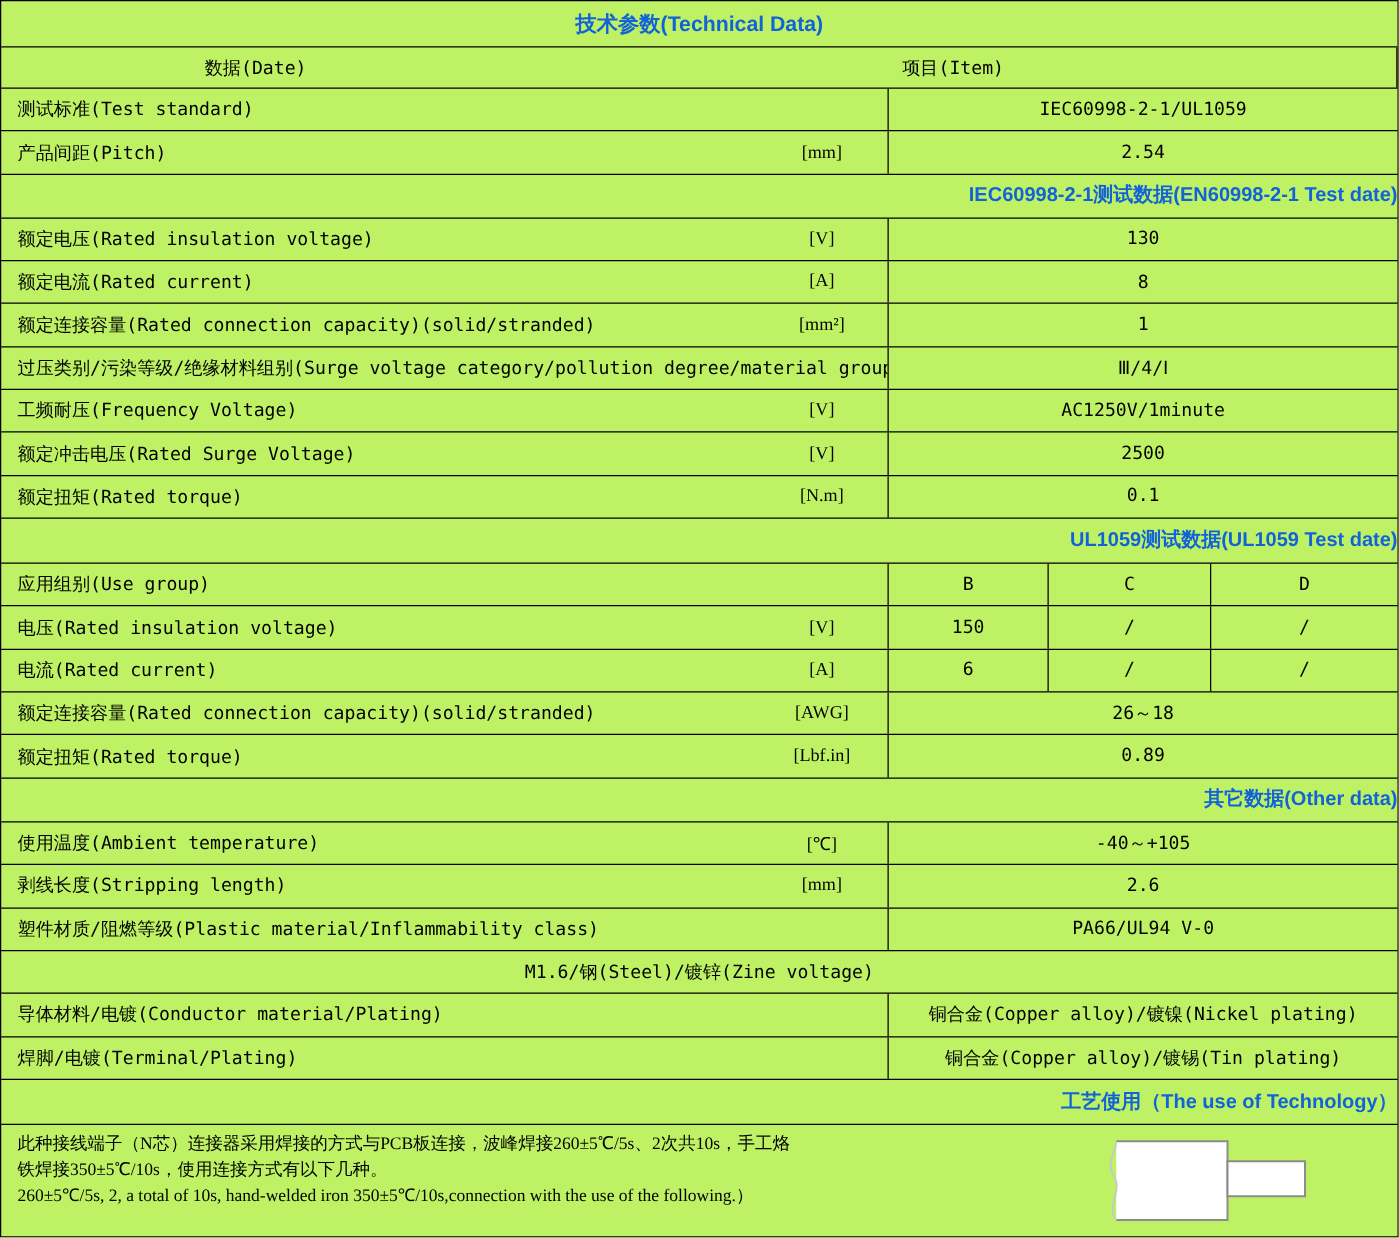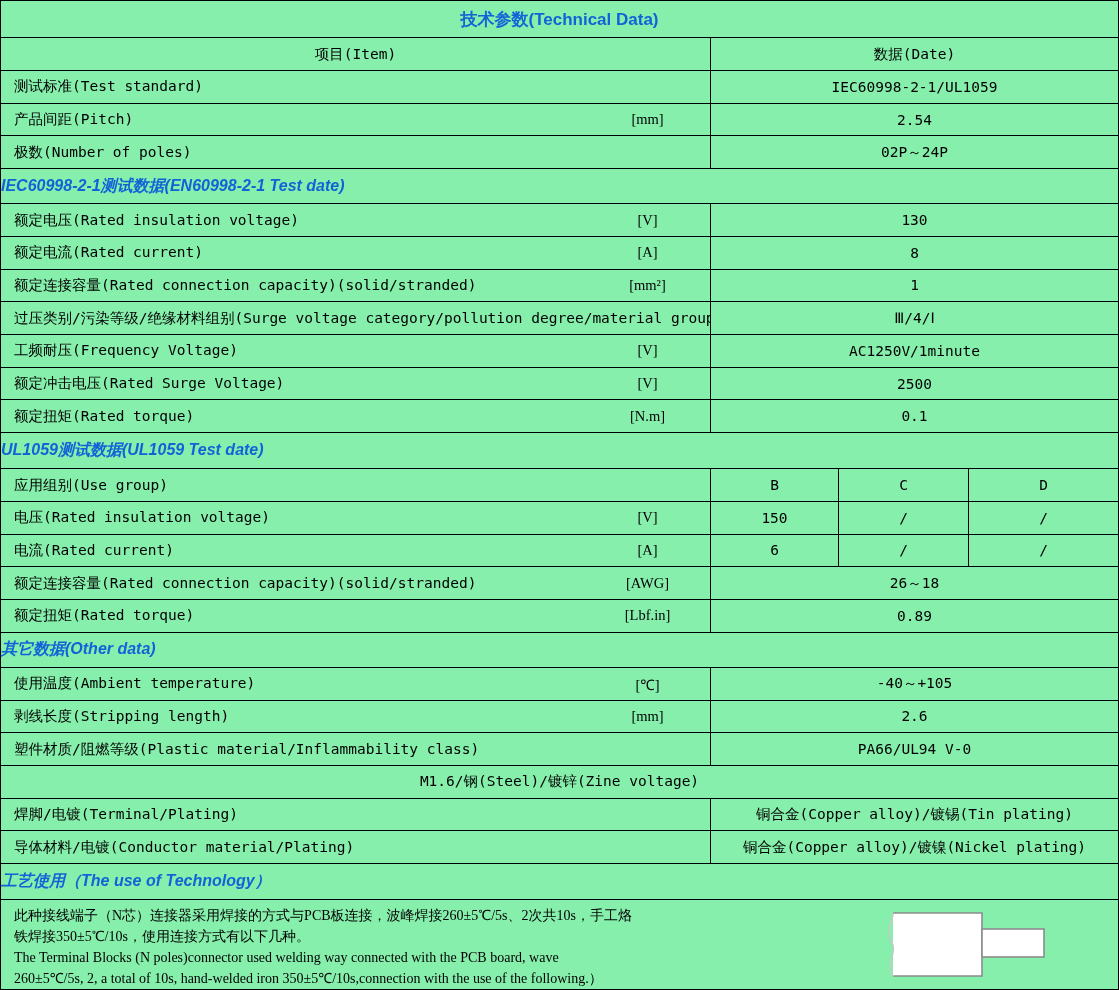--- a/index.html
+++ b/index.html
@@ -8,32 +8,32 @@
     background: #fff;
     font-family: "DejaVu Sans Mono", "Liberation Mono", monospace;
     color: #000;
   }
   .sheet {
     width: 1119px;
     height: 990px;
     border: 1px solid #000;
     display: flex;
     flex-direction: column;
-    background: #86efac;
+    background: #bef264;
   }
   .row { display: flex; border-bottom: 1px solid #000; flex: 0 0 auto; }
   .row:last-child { border-bottom: none; font-family: Liberation Serif, serif; }
   .title-row { height: 37px; align-items: center; justify-content: center; }
   .title-text {
     font-family: "Liberation Sans", sans-serif;
     font-weight: 700;
     font-size: 17px;
     color: var(--accent);
   }
-  .section-row { height: 35px; align-items: center; justify-content: flex-start; font-style: italic; }
+  .section-row { height: 35px; align-items: center; justify-content: flex-end; }
   .section-row.tall { height: 36px; }
   .section-text {
     font-family: "Liberation Sans", sans-serif;
     font-weight: 700;
     font-size: 16px;
     color: var(--accent);
   }
   .head-row { height: 33px; }
   .data-row { flex: 1 1 0; min-height: 0; }
   .cell {
@@ -41,21 +41,20 @@
     align-items: center;
     font-size: 14.5px;
     overflow: hidden;
     white-space: nowrap;
   }
   .label-cell {
     width: 710px;
     flex: 0 0 710px;
     border-right: 1px solid #000;
     padding-left: 13px;
-    padding-right: 10px;
   }
   .head-item { justify-content: center; padding: 0; }
   .unit {
     margin-left: auto;
     width: 105px;
     flex: 0 0 105px;
     text-align: center;
     font-family: Liberation Serif, serif;
   }
   .value-cell { flex: 1 1 auto; justify-content: center; text-align: center; }
@@ -87,45 +86,39 @@
 </head>
 <body>
 
 <div class="sheet">
 
   <div class="row title-row">
     <span class="title-text">技术参数(Technical Data)</span>
   </div>
 
   <div class="row head-row">
+    <div class="cell value-cell">数据(Date)</div>
     <div class="cell label-cell head-item">项目(Item)</div>
-    <div class="cell value-cell">数据(Date)</div>
   </div>
 
   <div class="row data-row">
     <div class="cell label-cell">
         <span>测试标准(Test standard)</span>
       </div>
     <div class="cell value-cell">IEC60998-2-1/UL1059</div>
   </div>
 
   <div class="row data-row">
     <div class="cell label-cell">
         <span>产品间距(Pitch)</span>
         <span class="unit">[mm]</span>
       </div>
     <div class="cell value-cell">2.54</div>
   </div>
 
-  <div class="row data-row">
-    <div class="cell label-cell">
-        <span>极数(Number of poles)</span>
-      </div>
-    <div class="cell value-cell">02P～24P</div>
-  </div>
 
   <div class="row section-row">
     <span class="section-text">IEC60998-2-1测试数据(EN60998-2-1 Test date)</span>
   </div>
 
   <div class="row data-row">
     <div class="cell label-cell">
         <span>额定电压(Rated insulation voltage)</span>
         <span class="unit">[V]</span>
       </div>
@@ -254,40 +247,39 @@
       </div>
     <div class="cell value-cell">PA66/UL94 V-0</div>
   </div>
 
   <div class="row data-row">
     <div class="cell value-cell">M1.6/钢(Steel)/镀锌(Zine voltage)</div>
   </div>
 
   <div class="row data-row">
     <div class="cell label-cell">
+        <span>导体材料/电镀(Conductor material/Plating)</span>
+      </div>
+    <div class="cell value-cell">铜合金(Copper alloy)/镀镍(Nickel plating)</div>
+  </div>
+
+  <div class="row data-row">
+    <div class="cell label-cell">
         <span>焊脚/电镀(Terminal/Plating)</span>
       </div>
     <div class="cell value-cell">铜合金(Copper alloy)/镀锡(Tin plating)</div>
-  </div>
-
-  <div class="row data-row">
-    <div class="cell label-cell">
-        <span>导体材料/电镀(Conductor material/Plating)</span>
-      </div>
-    <div class="cell value-cell">铜合金(Copper alloy)/镀镍(Nickel plating)</div>
   </div>
 
   <div class="row section-row tall">
     <span class="section-text">工艺使用（The use of Technology）</span>
   </div>
 
   <div class="row note-row">
     <div class="note-line">此种接线端子（N芯）连接器采用焊接的方式与PCB板连接，波峰焊接260±5℃/5s、2次共10s，手工烙</div>
     <div class="note-line">铁焊接350±5℃/10s，使用连接方式有以下几种。</div>
-    <div class="note-line">The Terminal Blocks (N poles)connector used welding way connected with the PCB board, wave</div>
     <div class="note-line">260±5℃/5s, 2, a total of 10s, hand-welded iron 350±5℃/10s,connection with the use of the following.）</div>
     <svg class="diagram" viewBox="0 0 182 76">
       <path d="M15 5 L104 5 L104 68 L15 68" fill="#fff" stroke="#8c8c8c" stroke-width="1.6"></path>
       <path d="M15 68 C6 56 22 44 12 31 C7 20 16 12 15 5" fill="none" stroke="#c8c8c8" stroke-width="1.4"></path>
       <rect x="104" y="21" width="62" height="28" fill="#fff" stroke="#8c8c8c" stroke-width="1.6"></rect>
     </svg>
   </div>
 
 </div>
 

